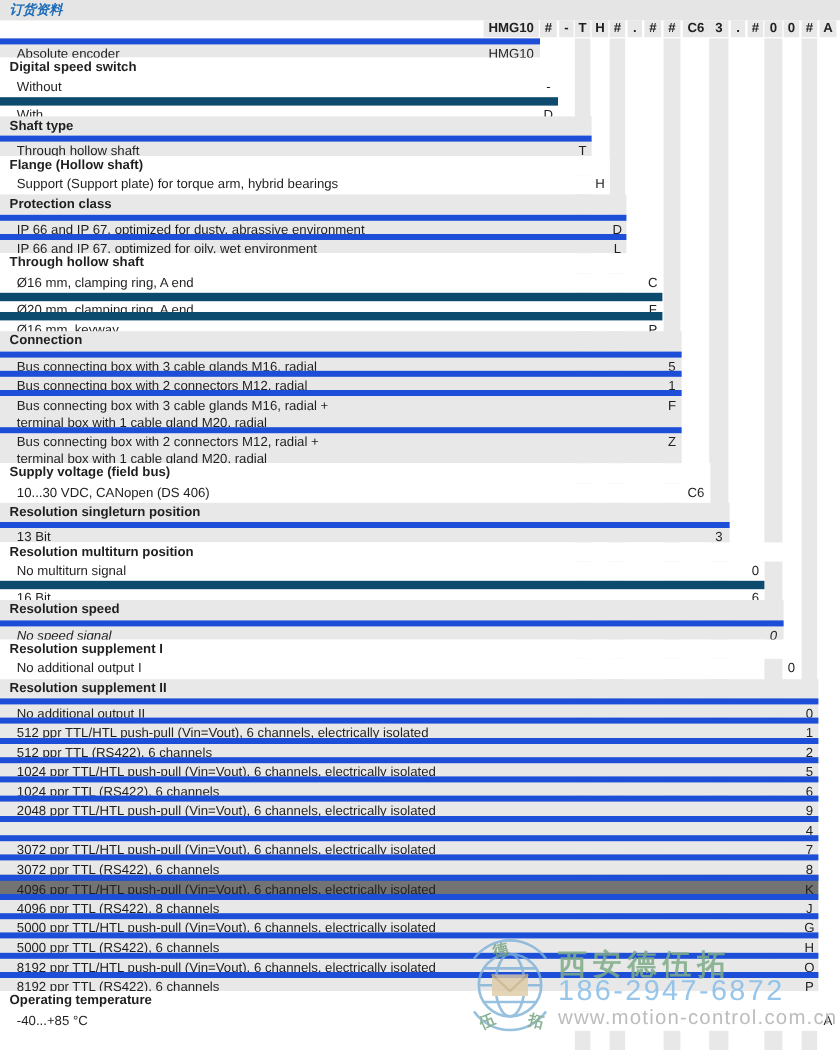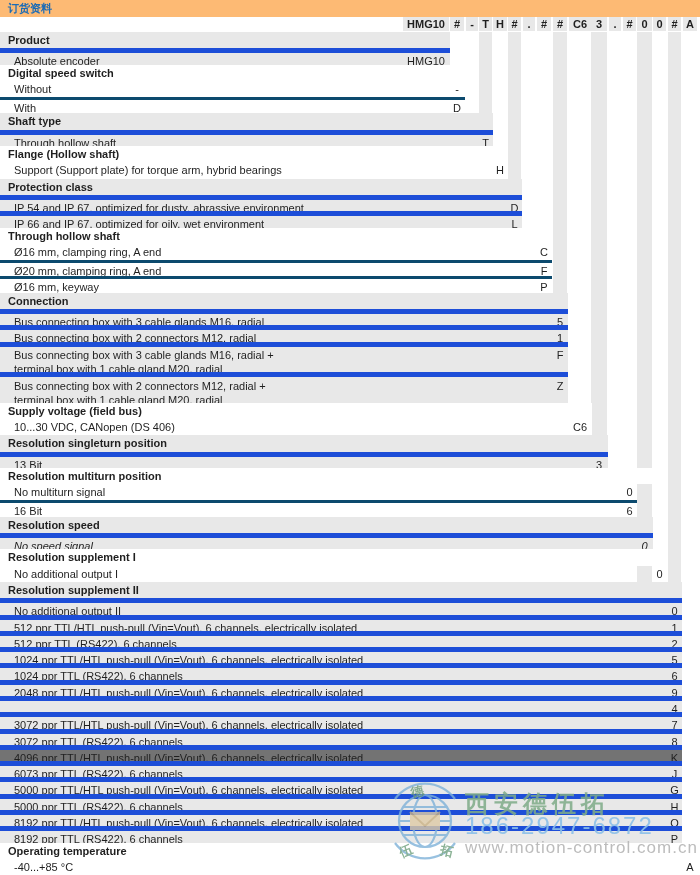--- a/index.html
+++ b/index.html
@@ -1,40 +1,40 @@
 <!DOCTYPE html>
 <html><head>
 <meta charset="utf-8">
 <style>
   html,body{margin:0;padding:0;background:#ffffff;}
   #app{
     position:relative;width:700px;height:875px;background:#ffffff;overflow:hidden;
     font-family:"Liberation Sans","DejaVu Sans",sans-serif;color:#1f1f1f;
   }
-  #topbar{position:absolute;left:0;top:0;width:700px;height:17px;background:#fdba74;}
+  #topbar{position:absolute;left:0;top:0;width:700px;height:17px;background:#e5e5e5;font-style:italic;}
   #topbar .title{position:absolute;left:8px;top:1px;font-size:11px;font-weight:bold;color:#1d6cb5;}
   .code-cell{
     position:absolute;top:17px;height:14px;background:#e8e8e8;
     font-size:11px;font-weight:bold;text-align:center;line-height:14px;color:#1f1f1f;
   }
   .stripe{position:absolute;top:32px;height:843px;background:#e8e8e8;z-index:0;}
   #rows{position:absolute;left:0;top:32px;width:700px;z-index:1;}
   .row{position:relative;height:16.3px;box-sizing:border-box;overflow:visible;white-space:nowrap;}
   .row.double{height:30.5px;}
   .row .lbl{
     position:absolute;left:14px;top:0;font-size:11px;line-height:16.3px;white-space:pre-line;
   }
   .row.double .lbl{line-height:14px;padding-top:1.5px;}
   .row.header .lbl{left:8px;font-weight:bold;}
   .row .code{
     position:absolute;top:0;font-size:11px;line-height:16.3px;text-align:center;font-weight:normal;
   }
   .row.double .code{line-height:14px;padding-top:1.5px;}
   .sep-white{border-top:5px solid #1d4ed8;}
-  .sep-gray{border-top:3px solid #0c4a6e;}
+  .sep-gray{border-top:7px solid #0c4a6e;}
   #watermark{position:absolute;left:0;top:0;width:700px;height:875px;z-index:3;pointer-events:none;}
   .wm-company{
     position:absolute;left:465px;top:788px;font-size:24px;font-weight:bold;color:#7fac88;
     letter-spacing:5px;opacity:.85;white-space:nowrap;
   }
   .wm-phone{
     position:absolute;left:465px;top:812px;font-size:24px;color:#8cc0e8;
     letter-spacing:2px;opacity:.9;white-space:nowrap;
   }
   .wm-url{
@@ -73,23 +73,20 @@
     </div>
   <div id="stripes">
       <div class="stripe" style="left: 479px; width: 13px;"></div>
       <div class="stripe" style="left: 508px; width: 13px;"></div>
       <div class="stripe" style="left: 553px; width: 14px;"></div>
       <div class="stripe" style="left: 591px; width: 16px;"></div>
       <div class="stripe" style="left: 637px; width: 15px;"></div>
       <div class="stripe" style="left: 668px; width: 13px;"></div>
     </div>
   <div id="rows">
-      <div class="row header" style="width: 450px; background: rgb(232, 232, 232);">
-        <span class="lbl">Product</span>
-      </div>
       <div class="row sep-white" style="width: 450px; background: rgb(232, 232, 232);">
         <span class="lbl">Absolute encoder</span>
         <span class="code" style="left: 403px; width: 46px;">HMG10</span>
       </div>
       <div class="row header" style="width: 465px; background: rgb(255, 255, 255); padding-left: 36px;">
         <span class="lbl">Digital speed switch</span>
       </div>
       <div class="row" style="width: 465px; background: rgb(255, 255, 255);">
         <span class="lbl">Without</span>
         <span class="code" style="left: 450px; width: 14px;">-</span>
@@ -109,21 +106,21 @@
         <span class="lbl">Flange (Hollow shaft)</span>
       </div>
       <div class="row" style="width: 508px; background: rgb(255, 255, 255);">
         <span class="lbl">Support (Support plate) for torque arm, hybrid bearings</span>
         <span class="code" style="left: 493px; width: 14px;">H</span>
       </div>
       <div class="row header" style="width: 522px; background: rgb(232, 232, 232);">
         <span class="lbl">Protection class</span>
       </div>
       <div class="row sep-white" style="width: 522px; background: rgb(232, 232, 232);">
-        <span class="lbl">IP 54 and IP 67, optimized for dusty, abrassive environment</span>
+        <span class="lbl">IP 66 and IP 67, optimized for dusty, abrassive environment</span>
         <span class="code" style="left: 508px; width: 13px;">D</span>
       </div>
       <div class="row sep-white" style="width: 522px; background: rgb(232, 232, 232);">
         <span class="lbl">IP 66 and IP 67, optimized for oily, wet environment</span>
         <span class="code" style="left: 508px; width: 13px;">L</span>
       </div>
       <div class="row header" style="width: 552px; background: rgb(255, 255, 255);">
         <span class="lbl">Through hollow shaft</span>
       </div>
       <div class="row" style="width: 552px; background: rgb(255, 255, 255);">
@@ -234,21 +231,21 @@
       </div>
       <div class="row sep-white" style="width: 682px; background: rgb(232, 232, 232);">
         <span class="lbl">3072 ppr TTL (RS422), 6 channels</span>
         <span class="code" style="left: 668px; width: 13px;">8</span>
       </div>
       <div class="row sep-white" style="width: 682px; background: #737373;">
         <span class="lbl">4096 ppr TTL/HTL push-pull (Vin=Vout), 6 channels, electrically isolated</span>
         <span class="code" style="left: 668px; width: 13px;">K</span>
       </div>
       <div class="row sep-white" style="width: 682px; background: rgb(232, 232, 232);">
-        <span class="lbl">6073 ppr TTL (RS422), 6 channels</span>
+        <span class="lbl">4096 ppr TTL (RS422), 8 channels</span>
         <span class="code" style="left: 668px; width: 13px;">J</span>
       </div>
       <div class="row sep-white" style="width: 682px; background: rgb(232, 232, 232);">
         <span class="lbl">5000 ppr TTL/HTL push-pull (Vin=Vout), 6 channels, electrically isolated</span>
         <span class="code" style="left: 668px; width: 13px;">G</span>
       </div>
       <div class="row sep-white" style="width: 682px; background: rgb(232, 232, 232);">
         <span class="lbl">5000 ppr TTL (RS422), 6 channels</span>
         <span class="code" style="left: 668px; width: 13px;">H</span>
       </div>

